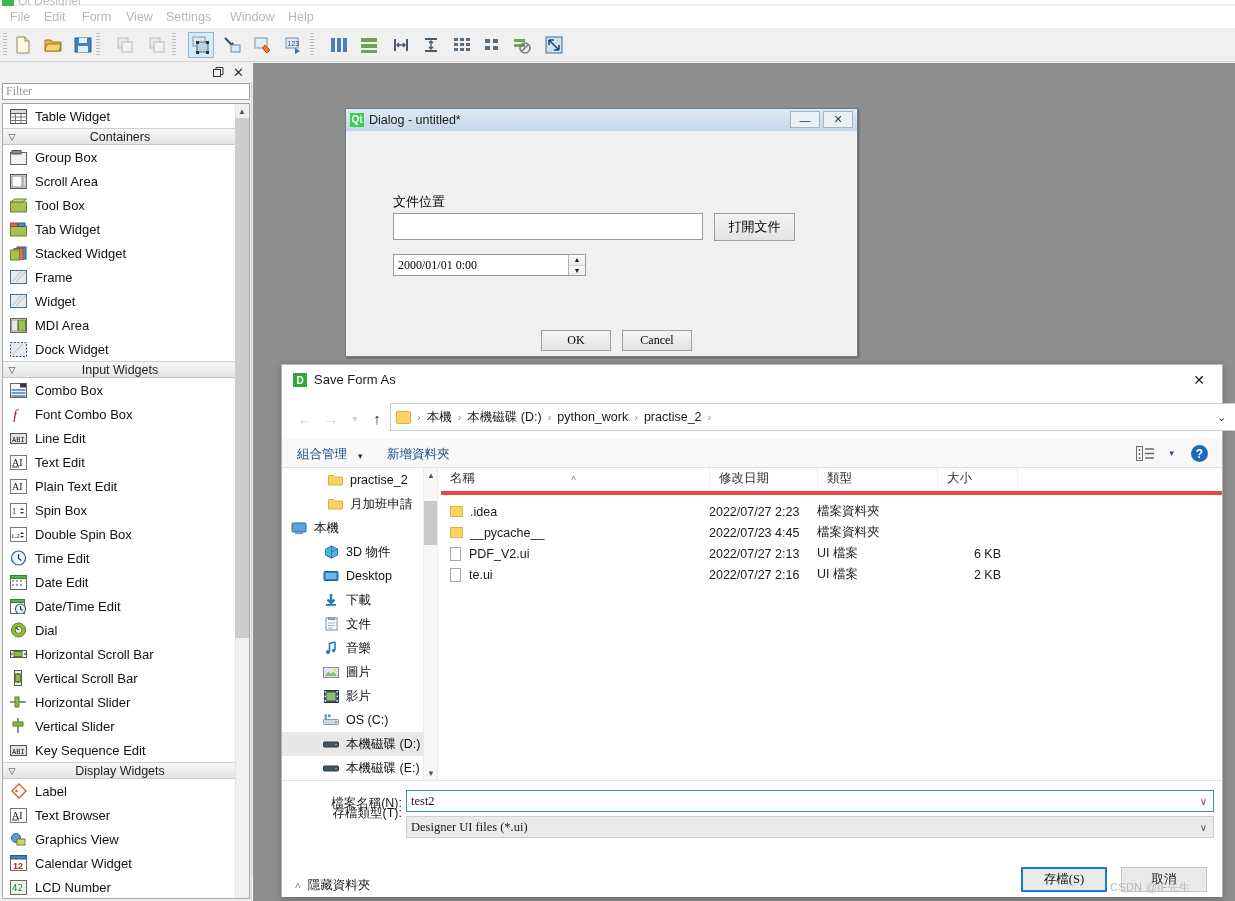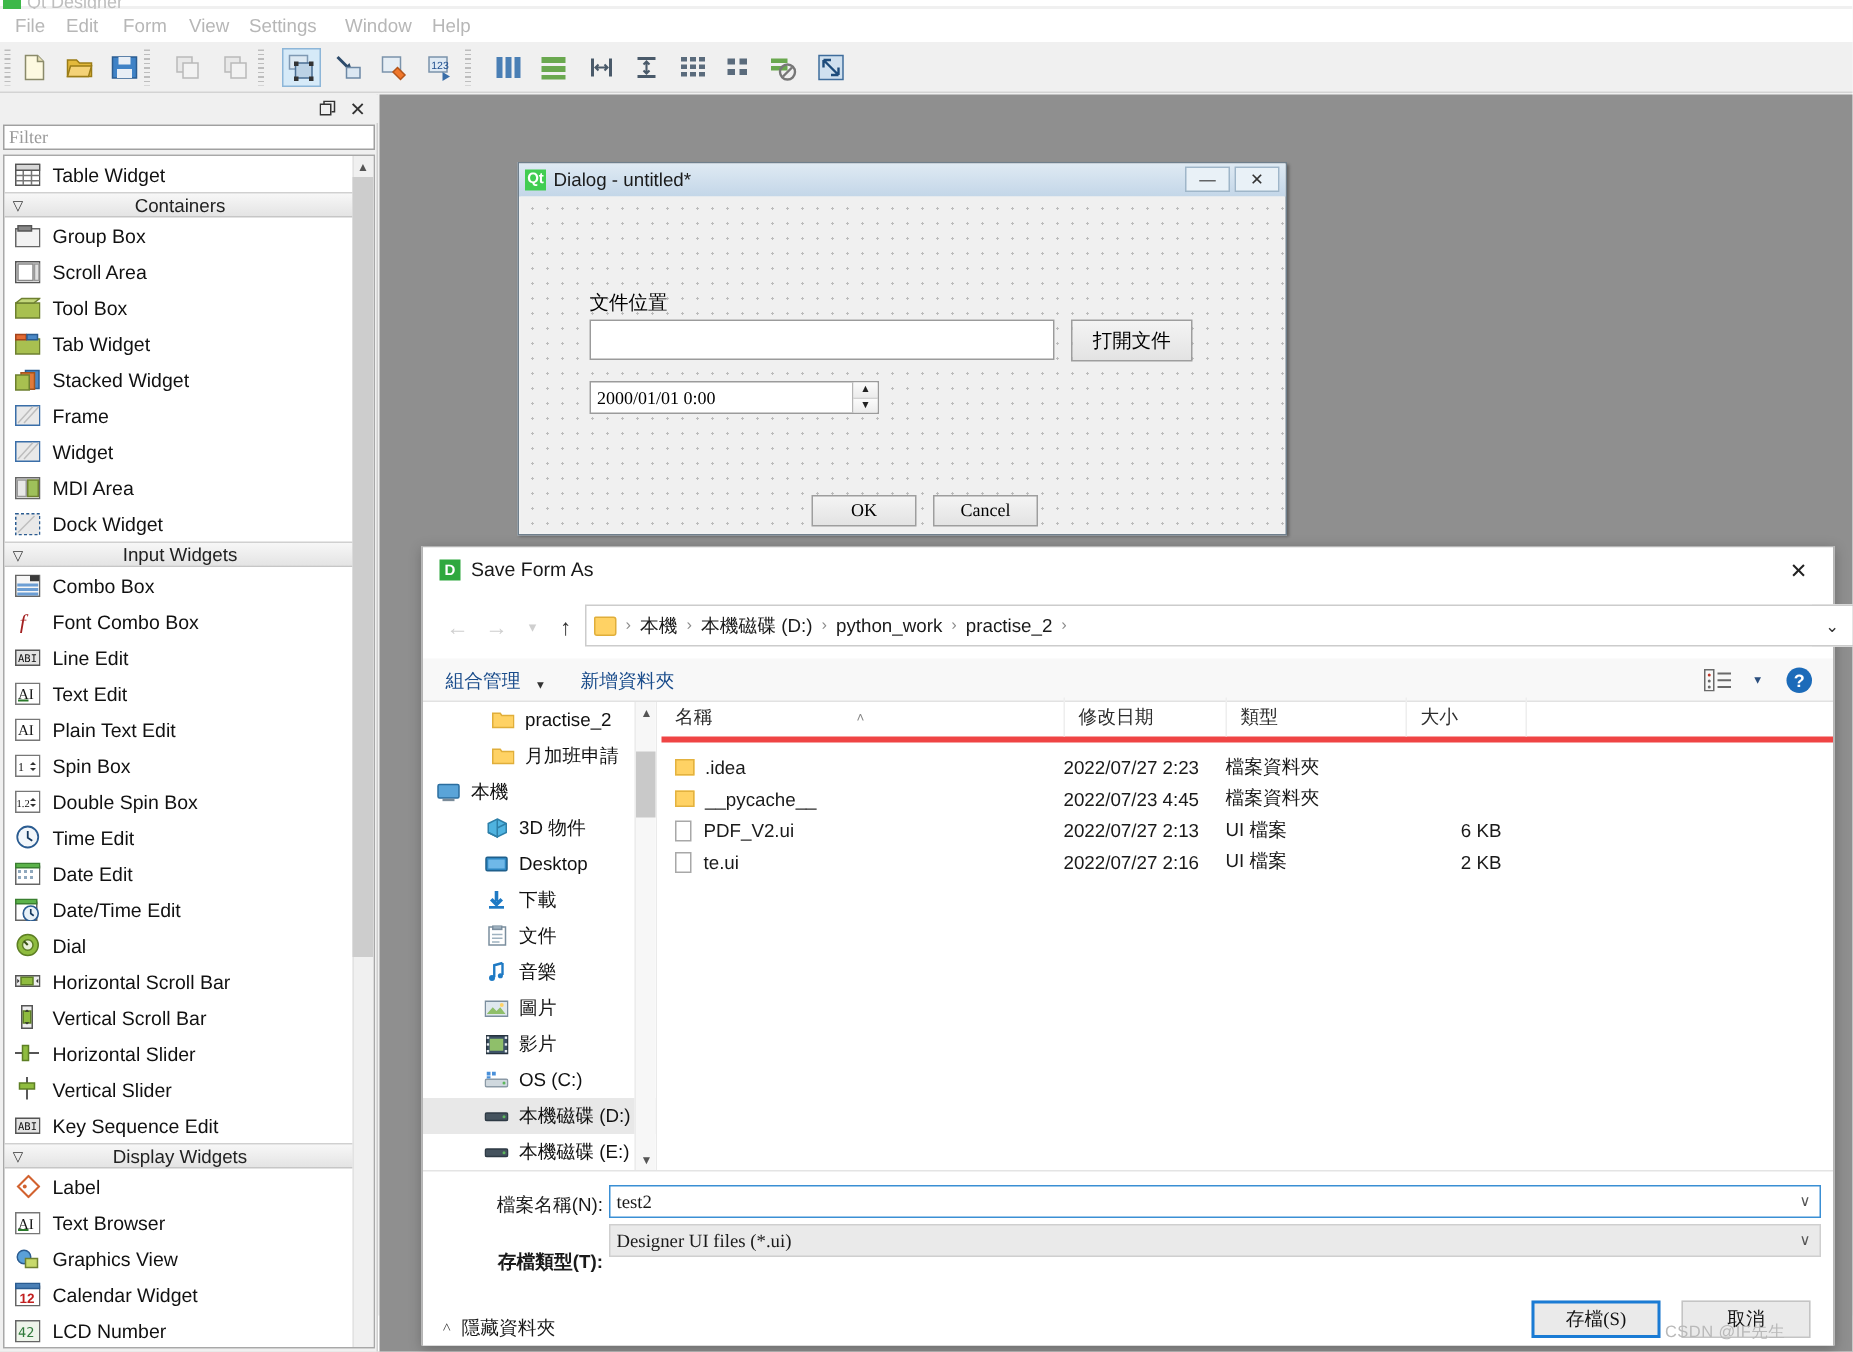--- a/index.html
+++ b/index.html
@@ -343,21 +343,21 @@
 
   
   #sd-bottom {
     position: absolute; left: 0; top: 415px; width: 940px; height: 117px;
     background: #ffffff; border-top: 1px solid #e4e4e4;
   }
   .sd-flabel {
     position: absolute; font-size: 12.5px; color: #1a1a1a; text-align: right; width: 110px;
   }
   #lbl-filename { left: 10px; top: 14px; }
-  #lbl-filetype { left: 10px; top: 52px; font-weight: bold; }
+  #lbl-filetype { left: 10px; top: 24px; }
   #field-filename {
     position: absolute; left: 124px; top: 9px; width: 808px; height: 22px;
     border: 1px solid #3a8fd4; background: #fff;
     display: flex; align-items: center; padding-left: 4px;
     font-size: 12.5px; color: #1a1a1a; font-family: "Liberation Serif", serif;
   }
   #field-filetype {
     position: absolute; left: 124px; top: 35px; width: 808px; height: 22px;
     border: 1px solid #cfcfcf; background: #eaeaea;
     display: flex; align-items: center; padding-left: 4px;

